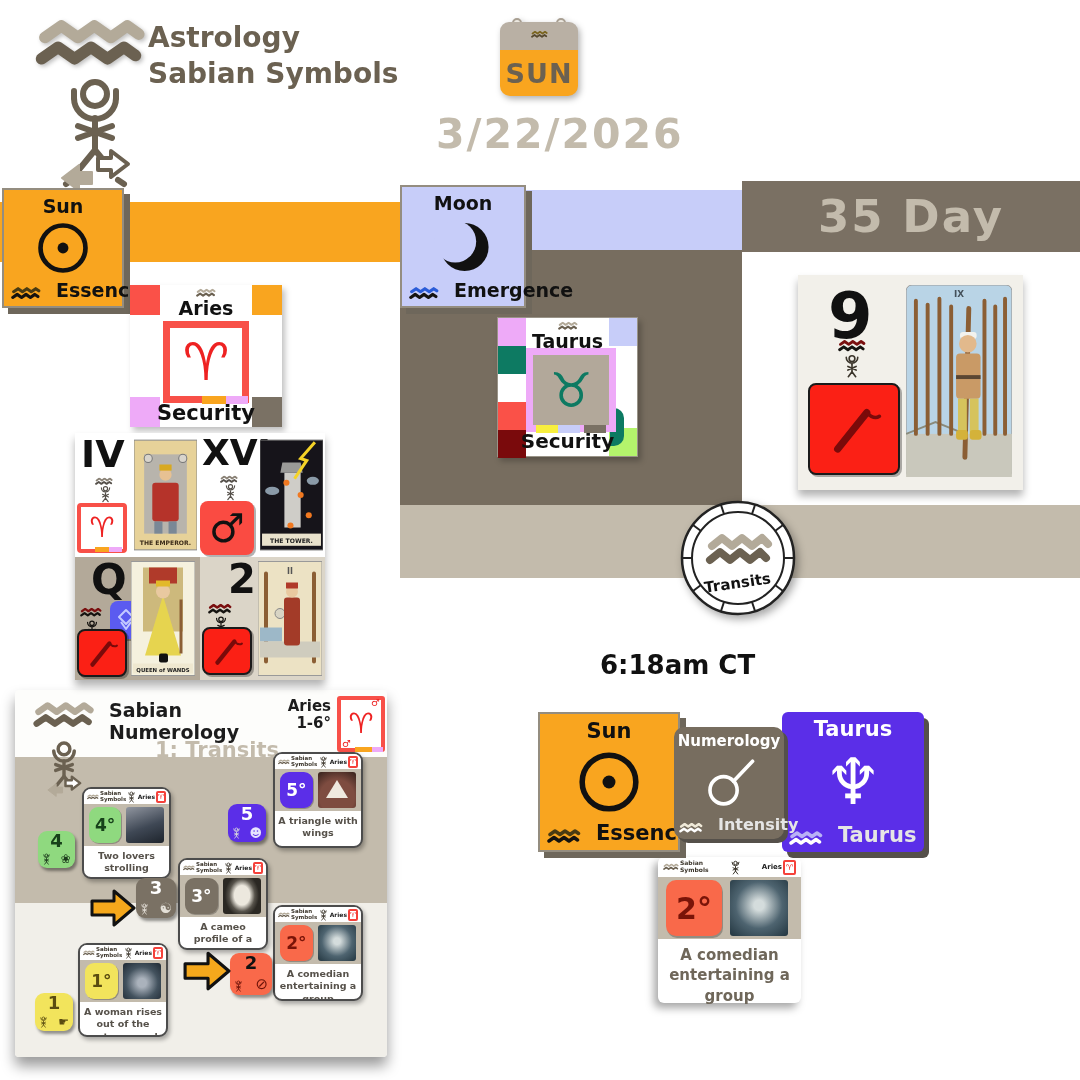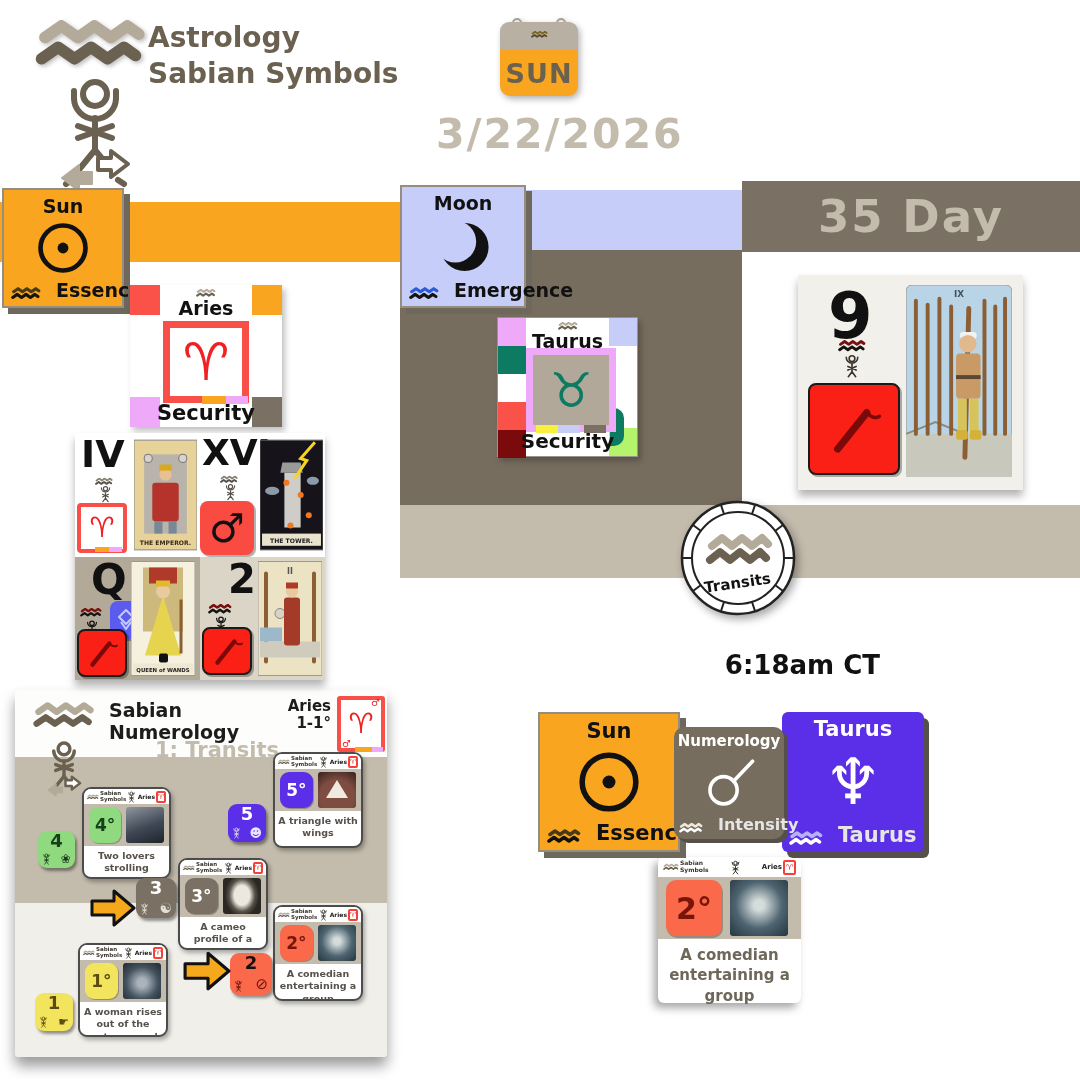--- a/index.html
+++ b/index.html
@@ -351,21 +351,21 @@
   <g stroke="#222" stroke-width="2">
     <path d="M106 60 H116 M97 87 L105 93 M74 104 L77 113 M46 104 L43 113 M23 87 L15 93 M14 60 H4 M23 33 L15 27 M46 16 L43 7 M74 16 L77 7 M97 33 L105 27"></path>
   </g>
   <g style="--w1:#b3aa99;--w2:#6b6151">
     <path d="M34 48 L44 40 54 48 64 40 74 48 84 40 90 46" fill="none" style="stroke:var(--w1)" stroke-width="8" stroke-linecap="round" stroke-linejoin="round"></path>
     <path d="M32 62 L42 54 52 62 62 54 72 62 82 54 88 60" fill="none" style="stroke:var(--w2)" stroke-width="8" stroke-linecap="round" stroke-linejoin="round"></path>
   </g>
   <text x="60" y="90" font-size="15" font-weight="bold" fill="#111" text-anchor="middle" transform="rotate(-8 60 88)">Transits</text>
 </svg>
 
-<div class="abs" style="left:600px;top:650px;width:280px;text-align:right;font-size:26px;font-weight:bold;color:#111;z-index:2">6:18am CT</div>
+<div class="abs" style="left:600px;top:650px;width:280px;text-align:left;font-size:26px;font-weight:bold;color:#111;z-index:2">6:18am CT</div>
 
 <div class="pcard" style="left:538px;top:712px;width:142px;height:140px;background:#f9a51f;z-index:4">
   <div class="ptitle" style="font-size:21px">Sun</div>
   <svg width="74" height="74" viewBox="0 0 80 80">
       <circle cx="40" cy="40" r="29" fill="none" stroke="#111" stroke-width="6"></circle>
       <circle cx="40" cy="40" r="7" fill="#111"></circle>
     </svg>
   <div class="kwrow">
     <svg class="waves" style="width:34px;height:17px;--w1:#4a3b12;--w2:#151310" viewBox="0 0 68 30">
         <use href="#waves"></use>
@@ -445,21 +445,21 @@
   </svg>
 
   <div class="abs" style="left:94px;top:10px;font-size:19px;font-weight:bold;color:#1c1c1c;line-height:1.15">
     <div>Sabian</div>
     <div>Numerology</div>
   </div>
   <div class="abs" style="left:140px;top:48px;font-size:21px;font-weight:bold;color:#c3bbac;z-index:2">1: Transits</div>
 
   <div class="abs" style="left:258px;top:8px;width:58px;text-align:right;font-size:15px;font-weight:bold;color:#1c1c1c;line-height:1.15">
     <div>Aries</div>
-    <div>1-1°</div>
+    <div>1-6°</div>
   </div>
   <div class="abs" style="left:322px;top:6px;width:48px;height:56px;border:4px solid #f85048;border-radius:3px;background:#fff;display:flex;align-items:center;justify-content:center;z-index:2">
     <span class="glyph" style="font-size:28px;color:#ee2222">♈</span>
     <span class="abs glyph" style="right:1px;top:-2px;font-size:10px;color:#ee2222">♂</span>
     <span class="abs glyph" style="left:1px;bottom:-1px;font-size:10px;color:#ee2222">♂</span>
     <span class="strip" style="left:14px;bottom:-4px;width:17px;height:5px;background:#f9a51f"></span>
     <span class="strip" style="left:31px;bottom:-4px;width:11px;height:5px;background:#eeaaf8"></span>
   </div>
 
   <div class="dcard" style="left:258px;top:62px;width:90px;height:96px">

